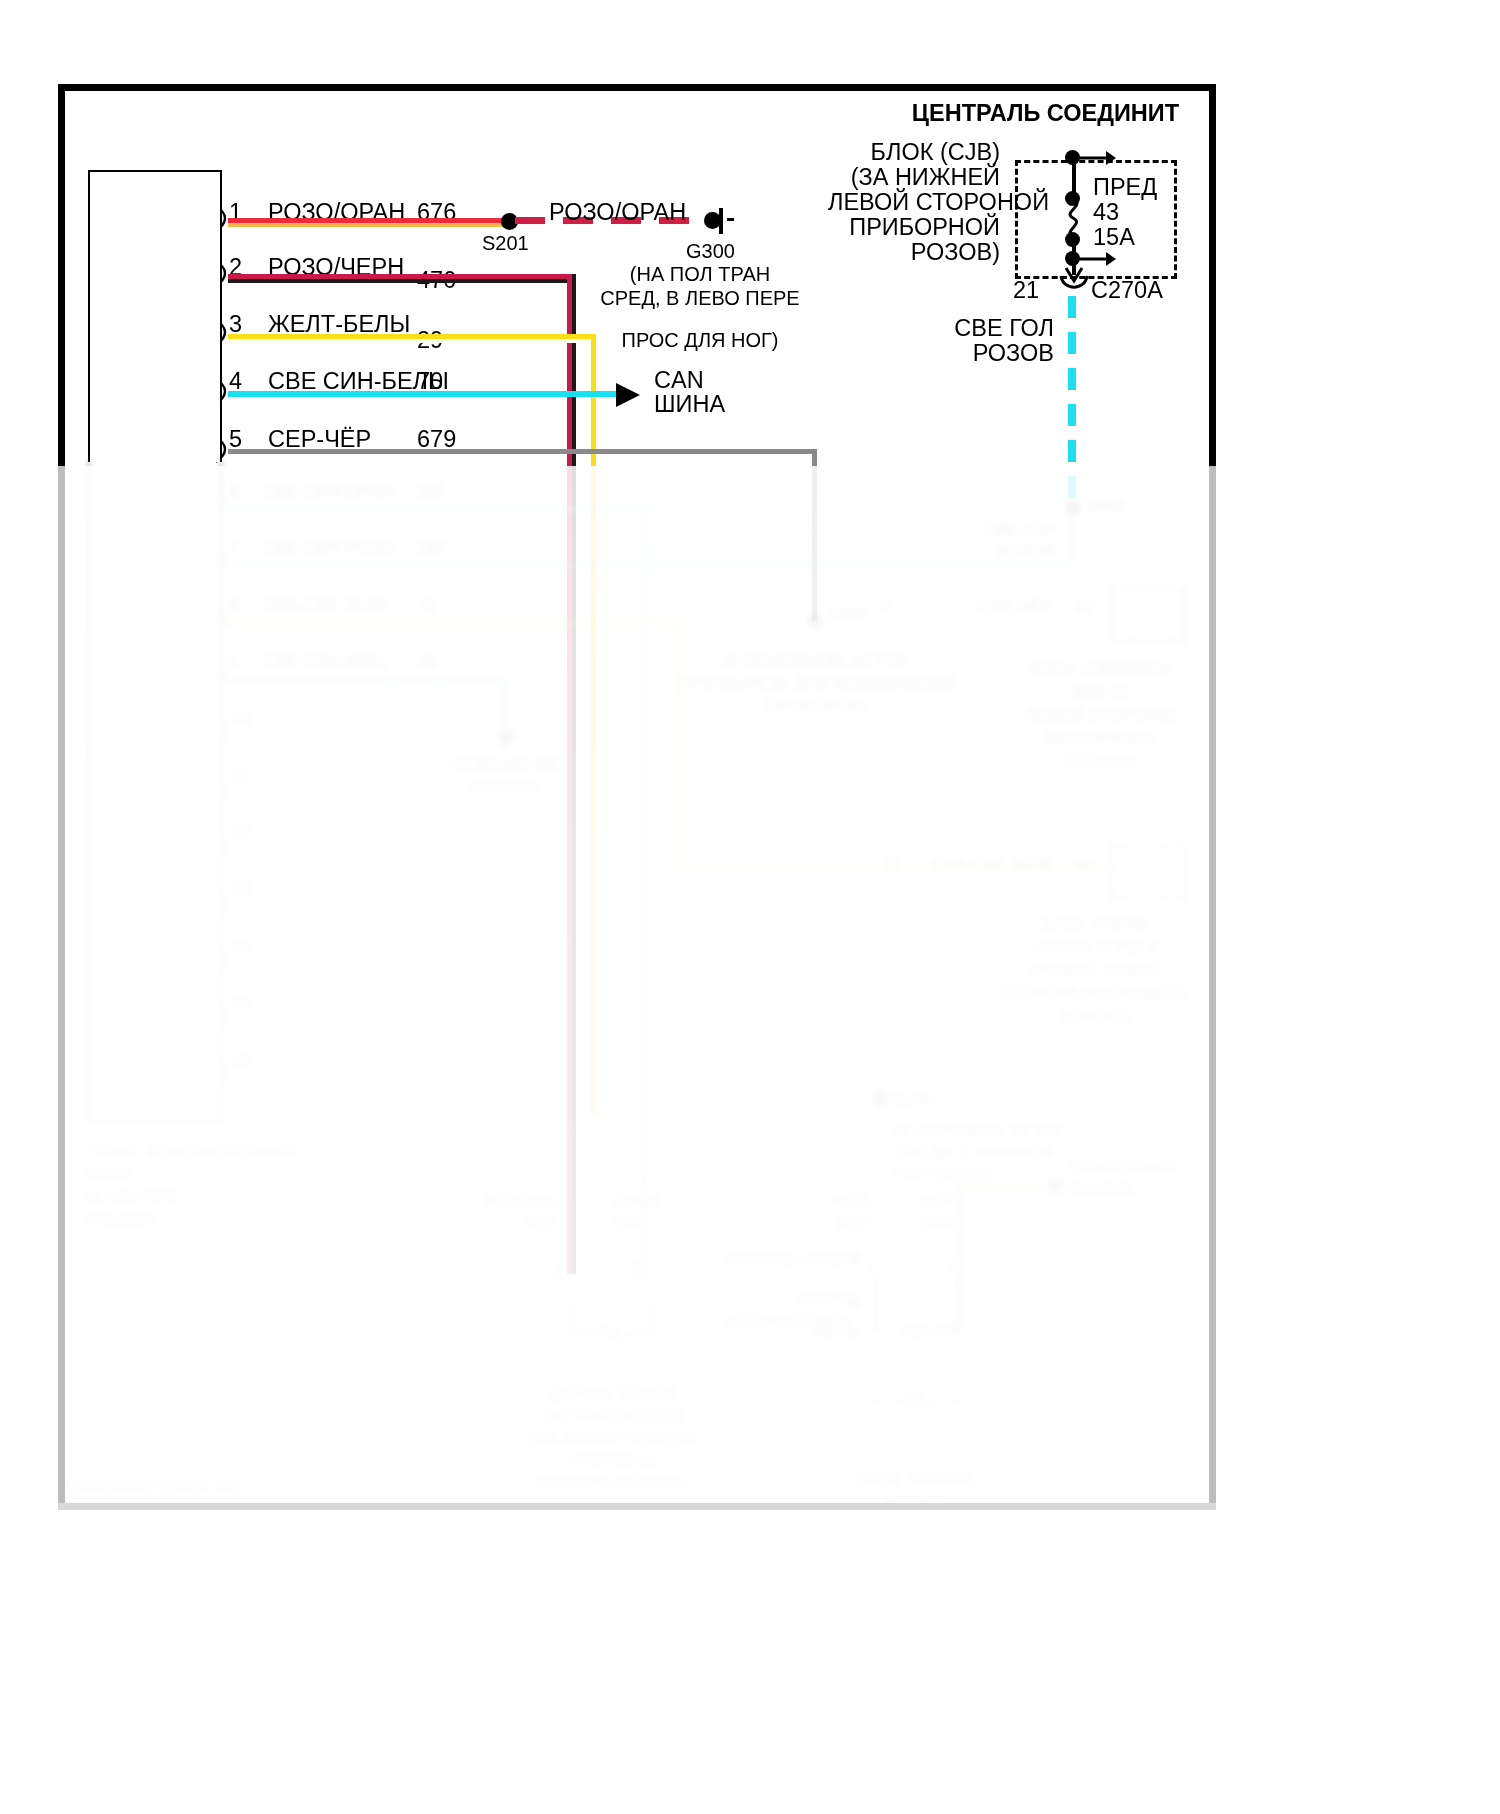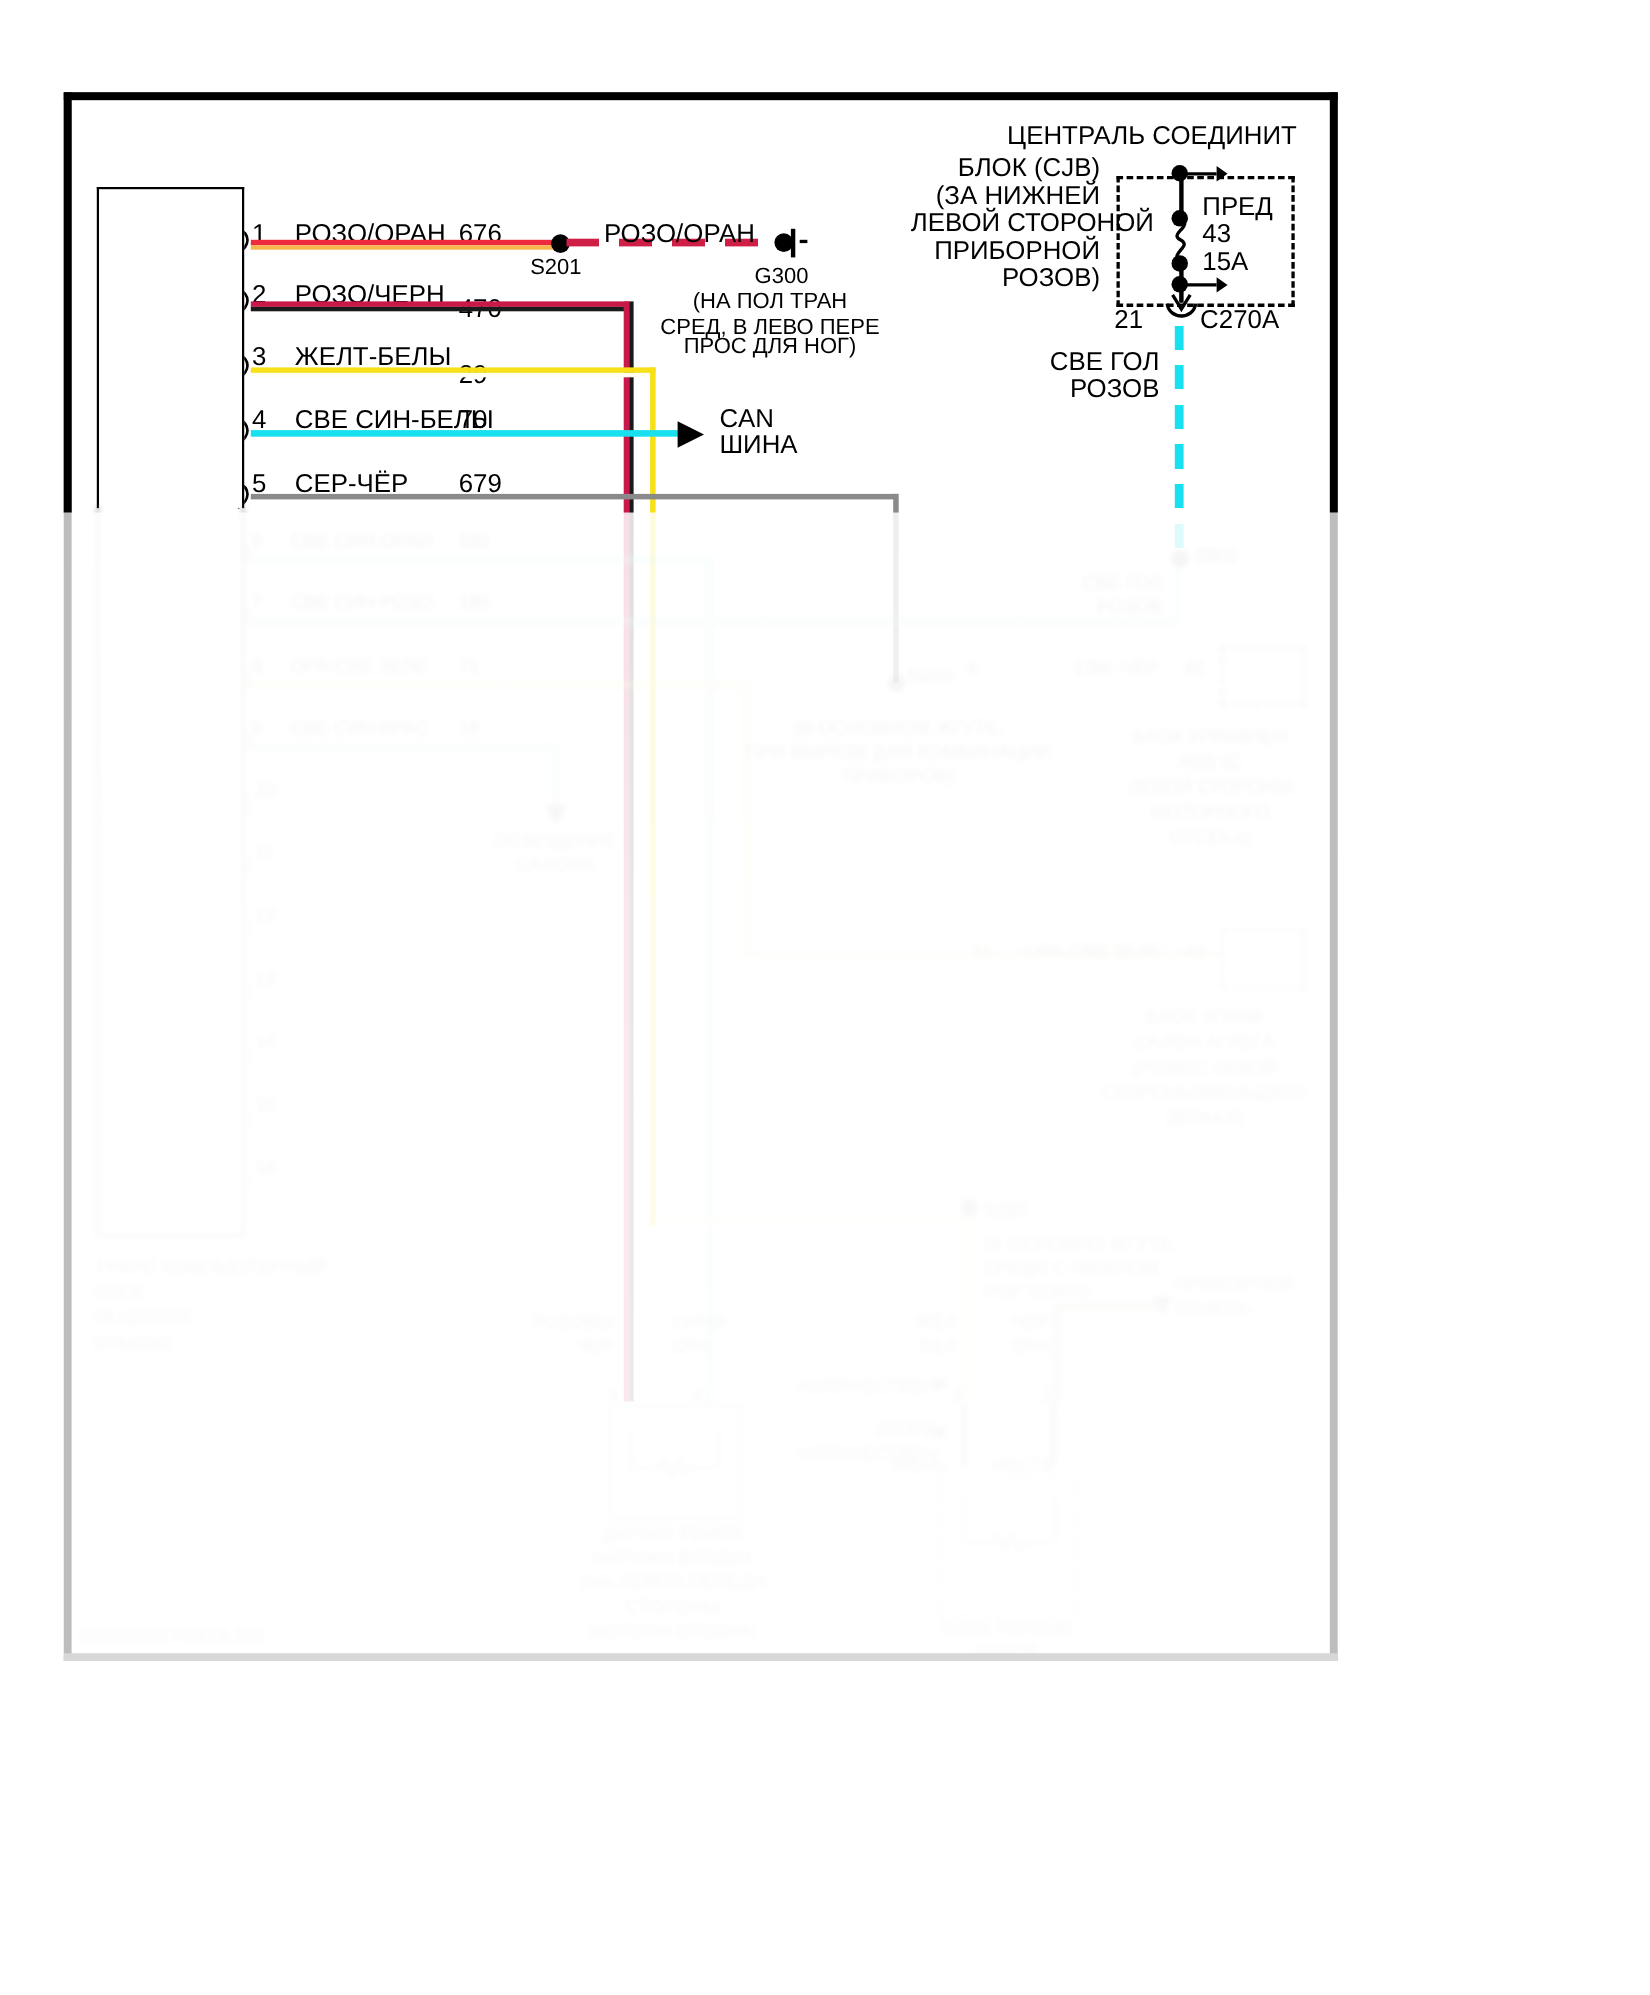--- a/index.html
+++ b/index.html
@@ -63,21 +63,21 @@
   <div class="wire" style="left:515px;top:217px;width:192px;height:7px;
        background:repeating-linear-gradient(90deg,#cf1f46 0 30px,transparent 30px 48px);"></div>
   <div class="txt t28" style="left:549px;top:199px;">РОЗО/ОРАН</div>
 
   <div class="dot" style="left:704px;top:212px;"></div>
   <div class="abs" style="left:719px;top:208px;width:4px;height:26px;background:#000;"></div>
   <div class="abs" style="left:727px;top:218px;width:7px;height:3px;background:#000;"></div>
   <div class="txt t24" style="left:686px;top:240px;">G300</div>
   <div class="txt t24 ctr" style="left:586px;top:263px;width:228px;">(НА ПОЛ ТРАН</div>
   <div class="txt t24 ctr" style="left:586px;top:287px;width:228px;">СРЕД, В ЛЕВО ПЕРЕ</div>
-  <div class="txt t24 ctr" style="left:586px;top:304px;width:228px;">ПРОС ДЛЯ НОГ)</div>
+  <div class="txt t24 ctr" style="left:586px;top:329px;width:228px;">ПРОС ДЛЯ НОГ)</div>
 
   <div class="txt t28" style="left:229px;top:254px;">2</div>
   <div class="txt t28" style="left:268px;top:254px;">РОЗО/ЧЕРН</div>
   <div class="txt t28" style="left:417px;top:267px;">470</div>
   <svg class="abs" style="left:214px;top:260px;" width="18" height="28">
       <path d="M2,2 C14,8 14,18 2,26" stroke="#000" stroke-width="2.4" fill="none"></path>
     </svg>
   <div class="wire" style="left:228px;top:274px;width:344px;height:5px;background:#c9184a;"></div>
   <div class="wire" style="left:228px;top:279px;width:344px;height:4px;background:#1a1a1a;"></div>
 
@@ -109,21 +109,21 @@
 
   <div class="txt t28" style="left:229px;top:426px;">5</div>
   <div class="txt t28" style="left:268px;top:426px;">СЕР-ЧЁР</div>
   <div class="txt t28" style="left:417px;top:426px;">679</div>
   <svg class="abs" style="left:214px;top:436px;" width="18" height="28">
       <path d="M2,2 C14,8 14,18 2,26" stroke="#000" stroke-width="2.4" fill="none"></path>
     </svg>
   <div class="wire" style="left:228px;top:449px;width:588px;height:5px;background:#8a8a8a;"></div>
   <div class="wire" style="left:812px;top:449px;width:5px;height:172px;background:#8a8a8a;"></div>
 
-  <div class="txt t28 rgt" style="left:905px;top:110px;width:274px;">ЦЕНТРАЛЬ СОЕДИНИТ</div>
+  <div class="txt t28 rgt" style="left:905px;top:100px;width:274px;font-weight:bold;">ЦЕНТРАЛЬ СОЕДИНИТ</div>
   <div class="txt t28 rgt" style="left:828px;top:139px;width:172px;">БЛОК (CJB)</div>
   <div class="txt t28 rgt" style="left:828px;top:164px;width:172px;">(ЗА НИЖНЕЙ</div>
   <div class="txt t28 rgt" style="left:828px;top:189px;width:172px;">ЛЕВОЙ СТОРОНОЙ</div>
   <div class="txt t28 rgt" style="left:828px;top:214px;width:172px;">ПРИБОРНОЙ</div>
   <div class="txt t28 rgt" style="left:828px;top:239px;width:172px;">РОЗОВ)</div>
 
   <div class="dashbox" style="left:1015px;top:160px;width:156px;height:113px;"></div>
 
   <div class="wire" style="left:1072px;top:158px;width:4px;height:38px;background:#000;"></div>
   <div class="dot" style="left:1065px;top:150px;width:15px;height:15px;"></div>

